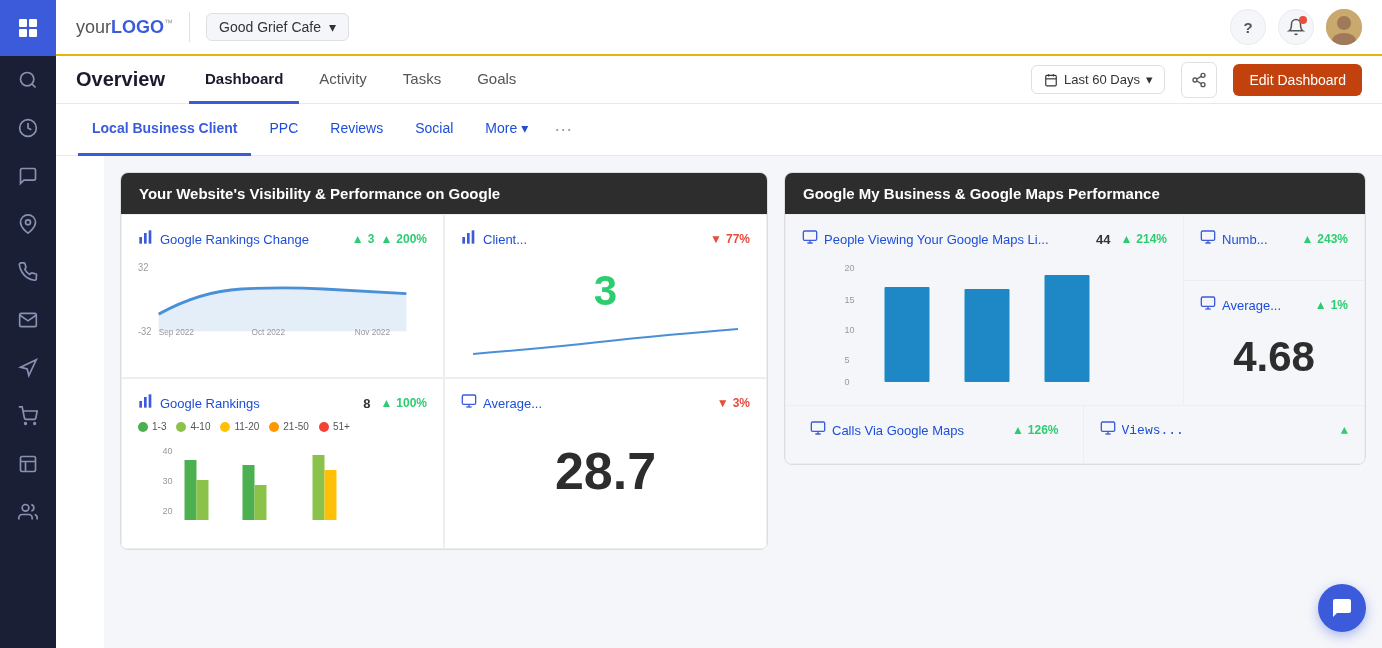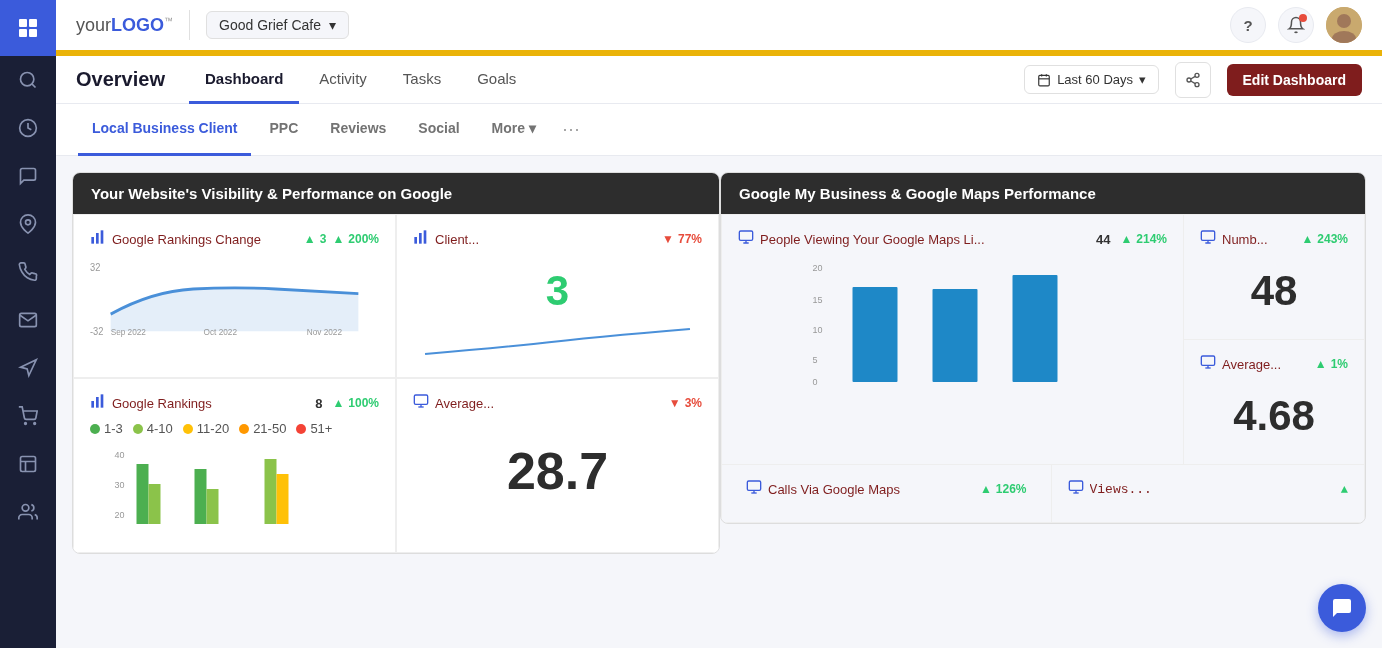--- a/index.html
+++ b/index.html
@@ -11,61 +11,61 @@
     
     .sidebar { width: 56px; background: #1a1f36; display: flex; flex-direction: column; align-items: center; padding-top: 0; flex-shrink: 0; }
     .sidebar-top { width: 100%; display: flex; flex-direction: column; align-items: center; }
     .sidebar-grid-btn { width: 56px; height: 56px; background: #3b5bdb; display: flex; align-items: center; justify-content: center; cursor: pointer; }
     .sidebar-icon { width: 56px; height: 48px; display: flex; align-items: center; justify-content: center; color: #8892b0; cursor: pointer; font-size: 18px; }
 
     
     .main { flex: 1; display: flex; flex-direction: column; overflow: hidden; background: #fff; }
 
     
-    .topbar { height: 56px; display: flex; align-items: center; padding: 0 20px; border-bottom: 6px solid #eab308; background: #fff; flex-shrink: 0; }
+    .topbar { height: 56px; display: flex; align-items: center; padding: 0 20px; border-bottom: 2px solid #eab308; background: #fff; flex-shrink: 0; }
     .logo { display: flex; align-items: center; margin-right: 16px; }
     .logo-text { font-size: 18px; color: #555; }
     .logo-blue { color: #3b5bdb; font-weight: 900; }
     .logo-tm { font-size: 9px; vertical-align: super; color: #999; }
     .topbar-divider { width: 1px; height: 30px; background: #e0e0e0; margin-right: 16px; }
     .client-selector { display: flex; align-items: center; background: #f5f6fa; border: 1px solid #e0e0e0; border-radius: 6px; padding: 5px 12px; cursor: pointer; font-size: 14px; color: #333; gap: 8px; }
     .topbar-right { margin-left: auto; display: flex; align-items: center; gap: 12px; }
     .icon-btn { width: 36px; height: 36px; border-radius: 50%; display: flex; align-items: center; justify-content: center; cursor: pointer; background: #f5f6fa; border: 1px solid #e8eaf0; color: #555; font-size: 16px; }
     .avatar { width: 36px; height: 36px; border-radius: 50%; background: #c9a96e; display: flex; align-items: center; justify-content: center; overflow: hidden; cursor: pointer; }
 
     
     .nav-tabs { height: 48px; display: flex; align-items: center; padding: 0 20px; border-bottom: 1px solid #e8eaf0; background: #fff; flex-shrink: 0; gap: 4px; }
     .nav-tab { padding: 0 16px; height: 48px; display: flex; align-items: center; font-size: 15px; color: #555; cursor: pointer; border-bottom: 3px solid transparent; font-weight: 500; }
     .nav-tab.active { color: #1a1a2e; border-bottom: 3px solid #3b5bdb; font-weight: 700; }
     .date-btn { display: flex; align-items: center; gap: 6px; background: #fff; border: 1px solid #e0e0e0; border-radius: 6px; padding: 6px 12px; font-size: 13px; cursor: pointer; color: #333; }
     .share-btn { width: 36px; height: 36px; display: flex; align-items: center; justify-content: center; border: 1px solid #e0e0e0; border-radius: 6px; cursor: pointer; color: #555; background: #fff; }
-    .edit-btn { background: #7f1d1d; color: #fff; border: none; border-radius: 6px; padding: 8px 16px; font-size: 14px; font-weight: 700; cursor: pointer; }
+    .edit-btn { background: #c2410c; color: #fff; border: none; border-radius: 6px; padding: 8px 16px; font-size: 14px; font-weight: 400; cursor: pointer; }
 
     
     .sub-tabs { height: 52px; display: flex; align-items: center; padding: 0 22px; border-bottom: 1px solid #e8eaf0; background: #fff; flex-shrink: 0; gap: 4px; }
-    .sub-tab { padding: 0 14px; height: 52px; display: flex; align-items: center; font-size: 14px; color: #737373; cursor: pointer; border-bottom: 3px solid transparent; font-weight: bold; }
+    .sub-tab { padding: 0 14px; height: 52px; display: flex; align-items: center; font-size: 14px; color: #1d4ed8; cursor: pointer; border-bottom: 3px solid transparent; }
     .sub-tab.active { color: #3b5bdb; border-bottom: 3px solid #3b5bdb; font-weight: 600; }
     .sub-tab-more { display: flex; align-items: center; gap: 4px; }
     .sub-tab-dots { color: #999; font-size: 18px; margin-left: 8px; cursor: pointer; }
 
     
-    .content { flex: 1; overflow: auto; padding: 16px; background: #f5f6fa; display: flex; gap: 0; }
+    .content { flex: 1; overflow: auto; padding: 16px; background: #f5f6fa; display: flex; gap: 16px; margin-left: 48px; }
     .card-header { display: flex; align-items: center; gap: 6px; margin-bottom: 8px; }
     .card-icon { font-size: 16px; color: #3b5bdb; }
-    .card-title { font-size: 13px; color: #7f1d1d; font-weight: 500; flex: 1; white-space: nowrap; overflow: hidden; text-overflow: ellipsis; }
+    .card-title { font-size: 13px; color: #1d4ed8; font-weight: 500; flex: 1; white-space: nowrap; overflow: hidden; text-overflow: ellipsis; }
     .card-badge { display: flex; align-items: center; gap: 4px; font-size: 12px; font-weight: 600; }
     .badge-green { color: #2ecc71; }
     .badge-red { color: #e74c3c; }
 
     
     .mini-chart { width: 100%; height: 80px; }
 
     
     .legend { display: flex; gap: 10px; flex-wrap: wrap; margin-bottom: 8px; }
-    .legend-item { display: flex; align-items: center; gap: 4px; font-size: 13px; color: #555; }
+    .legend-item { display: flex; align-items: center; gap: 4px; font-size: 10px; color: #555; }
     .legend-dot { width: 10px; height: 10px; border-radius: 50%; }
 
     
     .chat-bubble { position: fixed; bottom: 16px; right: 16px; width: 48px; height: 48px; background: #3b5bdb; border-radius: 50%; display: flex; align-items: center; justify-content: center; cursor: pointer; color: #fff; font-size: 22px; box-shadow: 0 4px 12px rgba(59,91,219,0.4); }
 
     .grid-icon { display: grid; grid-template-columns: 1fr 1fr; gap: 2px; width: 18px; height: 18px; }
     .grid-icon span { background: #fff; border-radius: 1px; }
 
     .notification-dot { width: 8px; height: 8px; background: #e74c3c; border-radius: 50%; position: absolute; top: 6px; right: 6px; }
 
@@ -392,21 +392,20 @@
                   <span class="card-icon">
                     <svg width="16" height="16" viewBox="0 0 24 24" fill="none" stroke="#3b5bdb" stroke-width="2">
                         <rect x="2" y="3" width="20" height="14" rx="2"></rect>
                         <line x1="8" y1="21" x2="16" y2="21"></line>
                         <line x1="12" y1="17" x2="12" y2="21"></line>
                       </svg>
                   </span>
                   <span class="card-title">Numb...</span>
                   <span class="card-badge badge-green">▲ <span>243%</span></span>
                 </div>
-                <div style="text-align:center; font-size:42px; font-weight:800; color:#2d2d2d; padding:10px 0;">48</div>
               </div>
               <div style="padding:14px 16px; flex:1;">
                 <div class="card-header">
                   <span class="card-icon">
                     <svg width="16" height="16" viewBox="0 0 24 24" fill="none" stroke="#3b5bdb" stroke-width="2">
                         <rect x="2" y="3" width="20" height="14" rx="2"></rect>
                         <line x1="8" y1="21" x2="16" y2="21"></line>
                         <line x1="12" y1="17" x2="12" y2="21"></line>
                       </svg>
                   </span>

